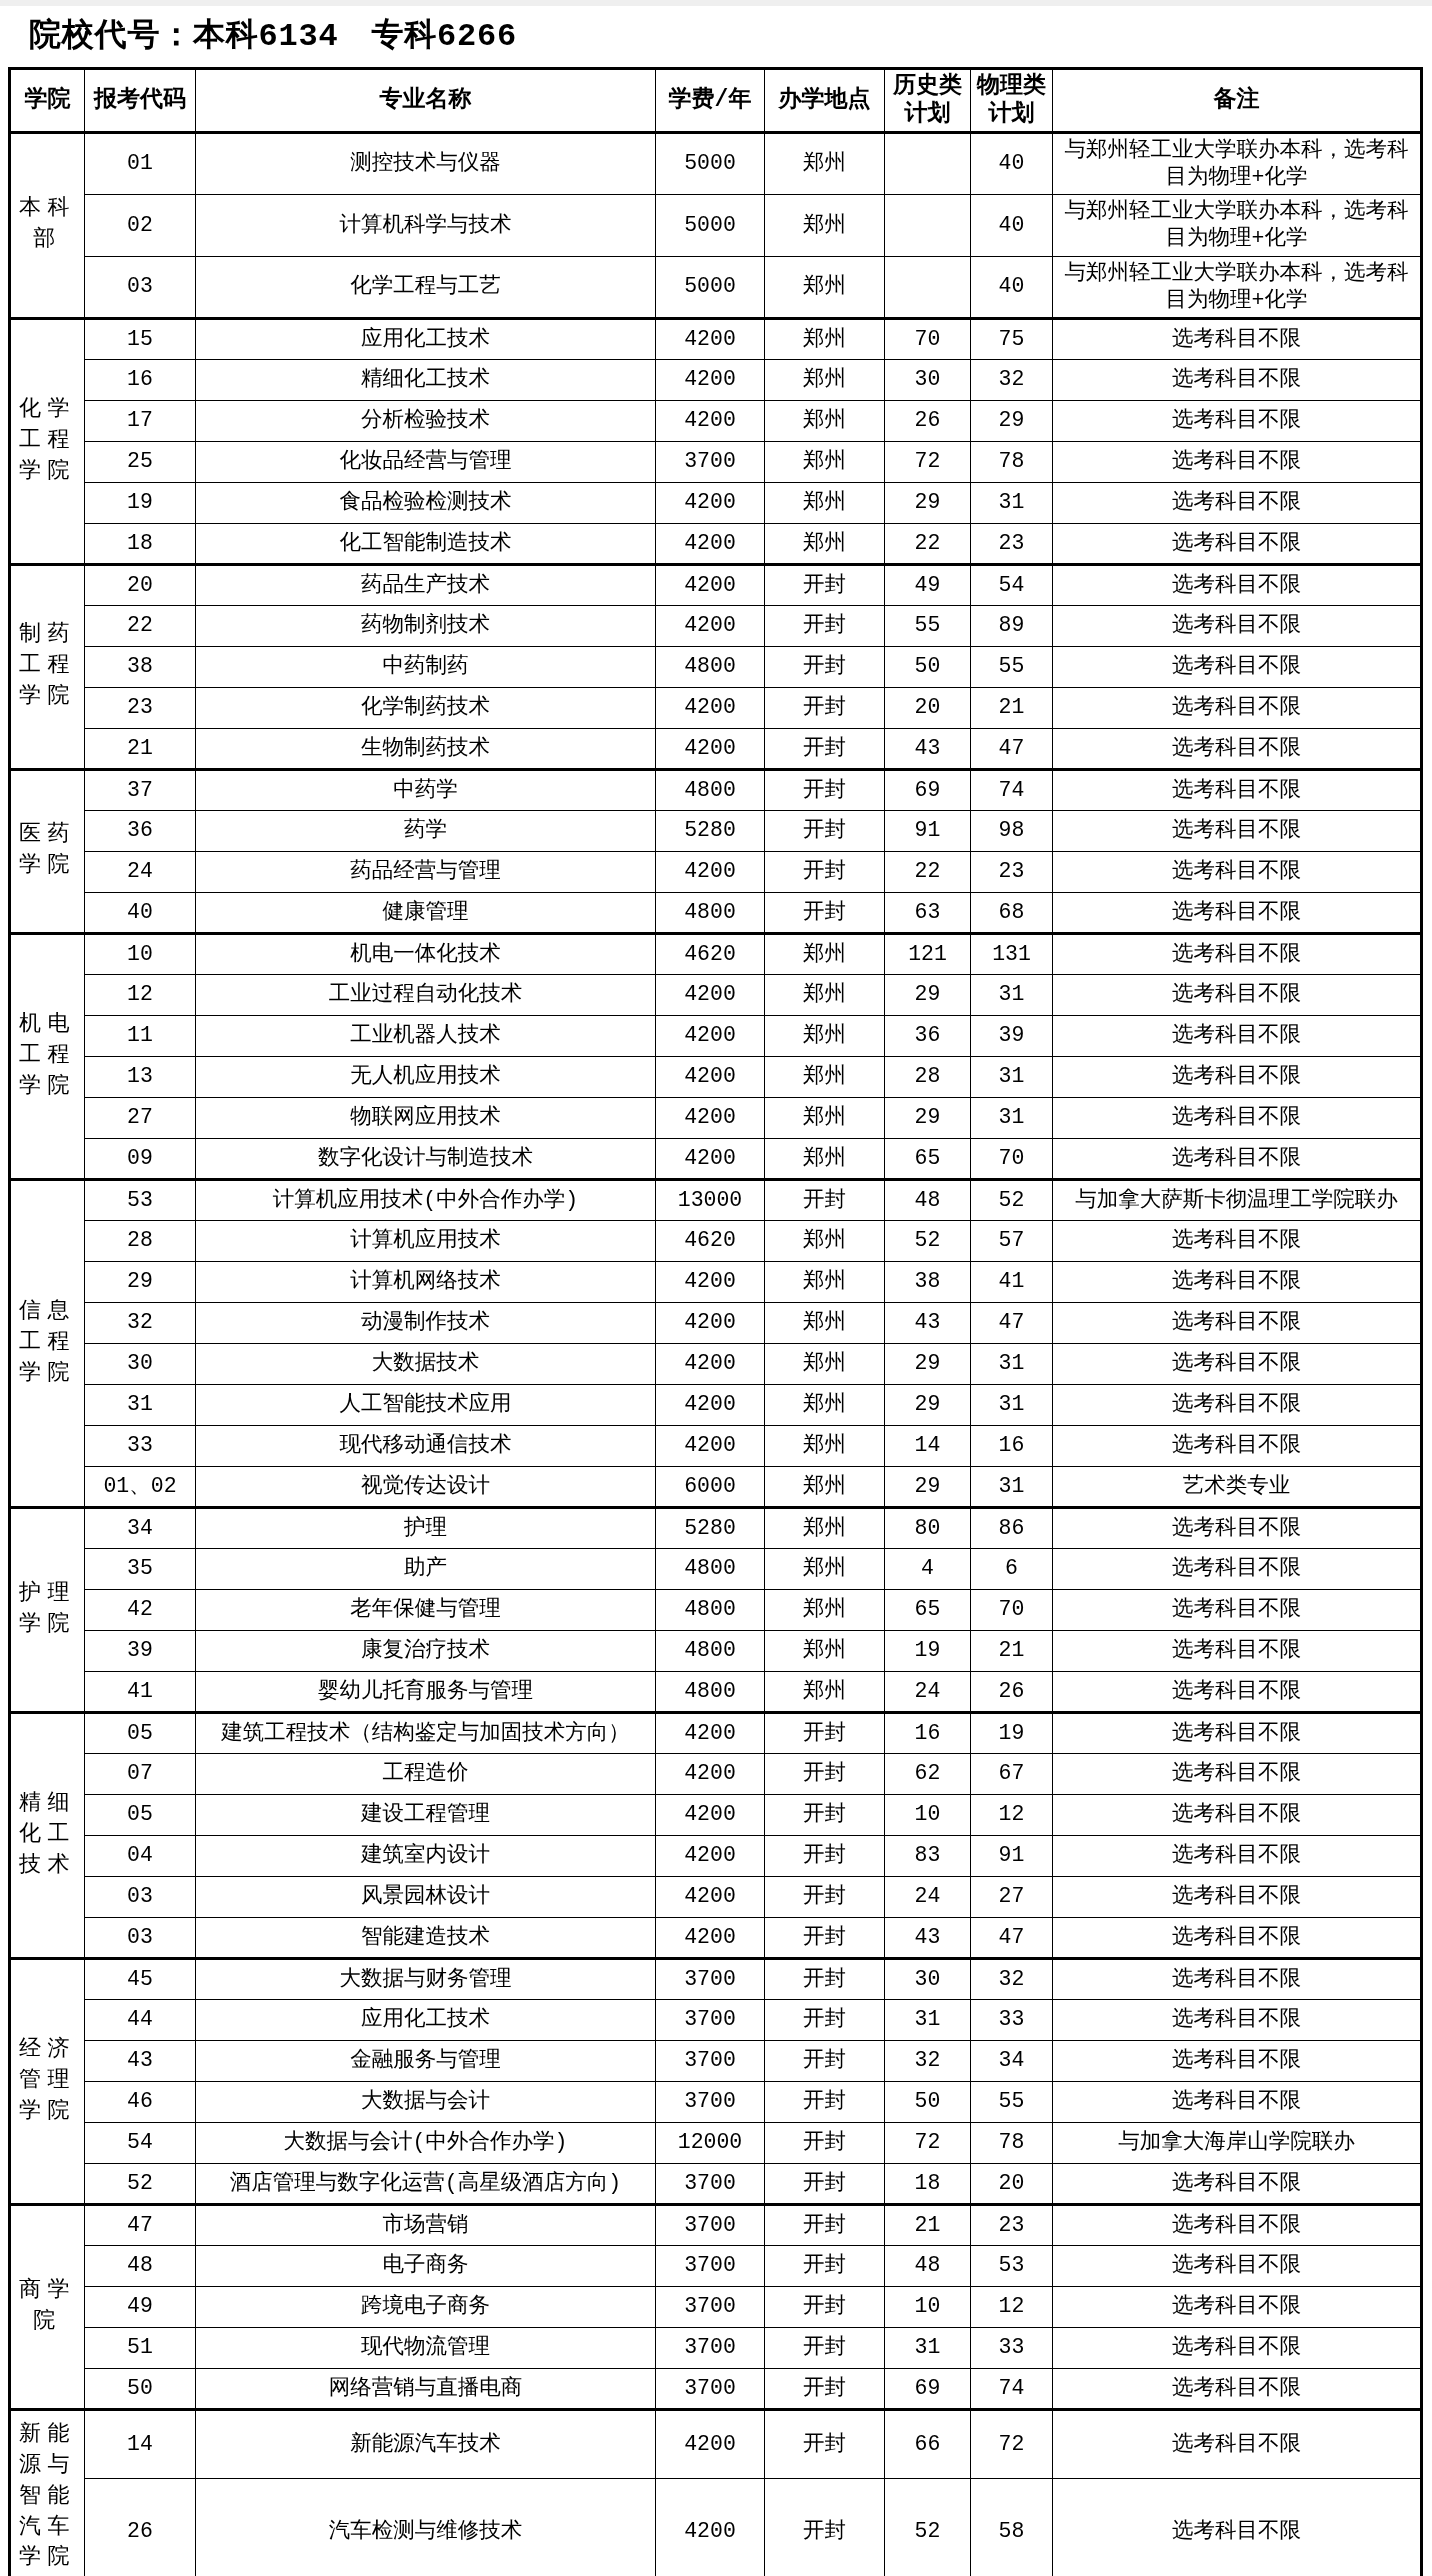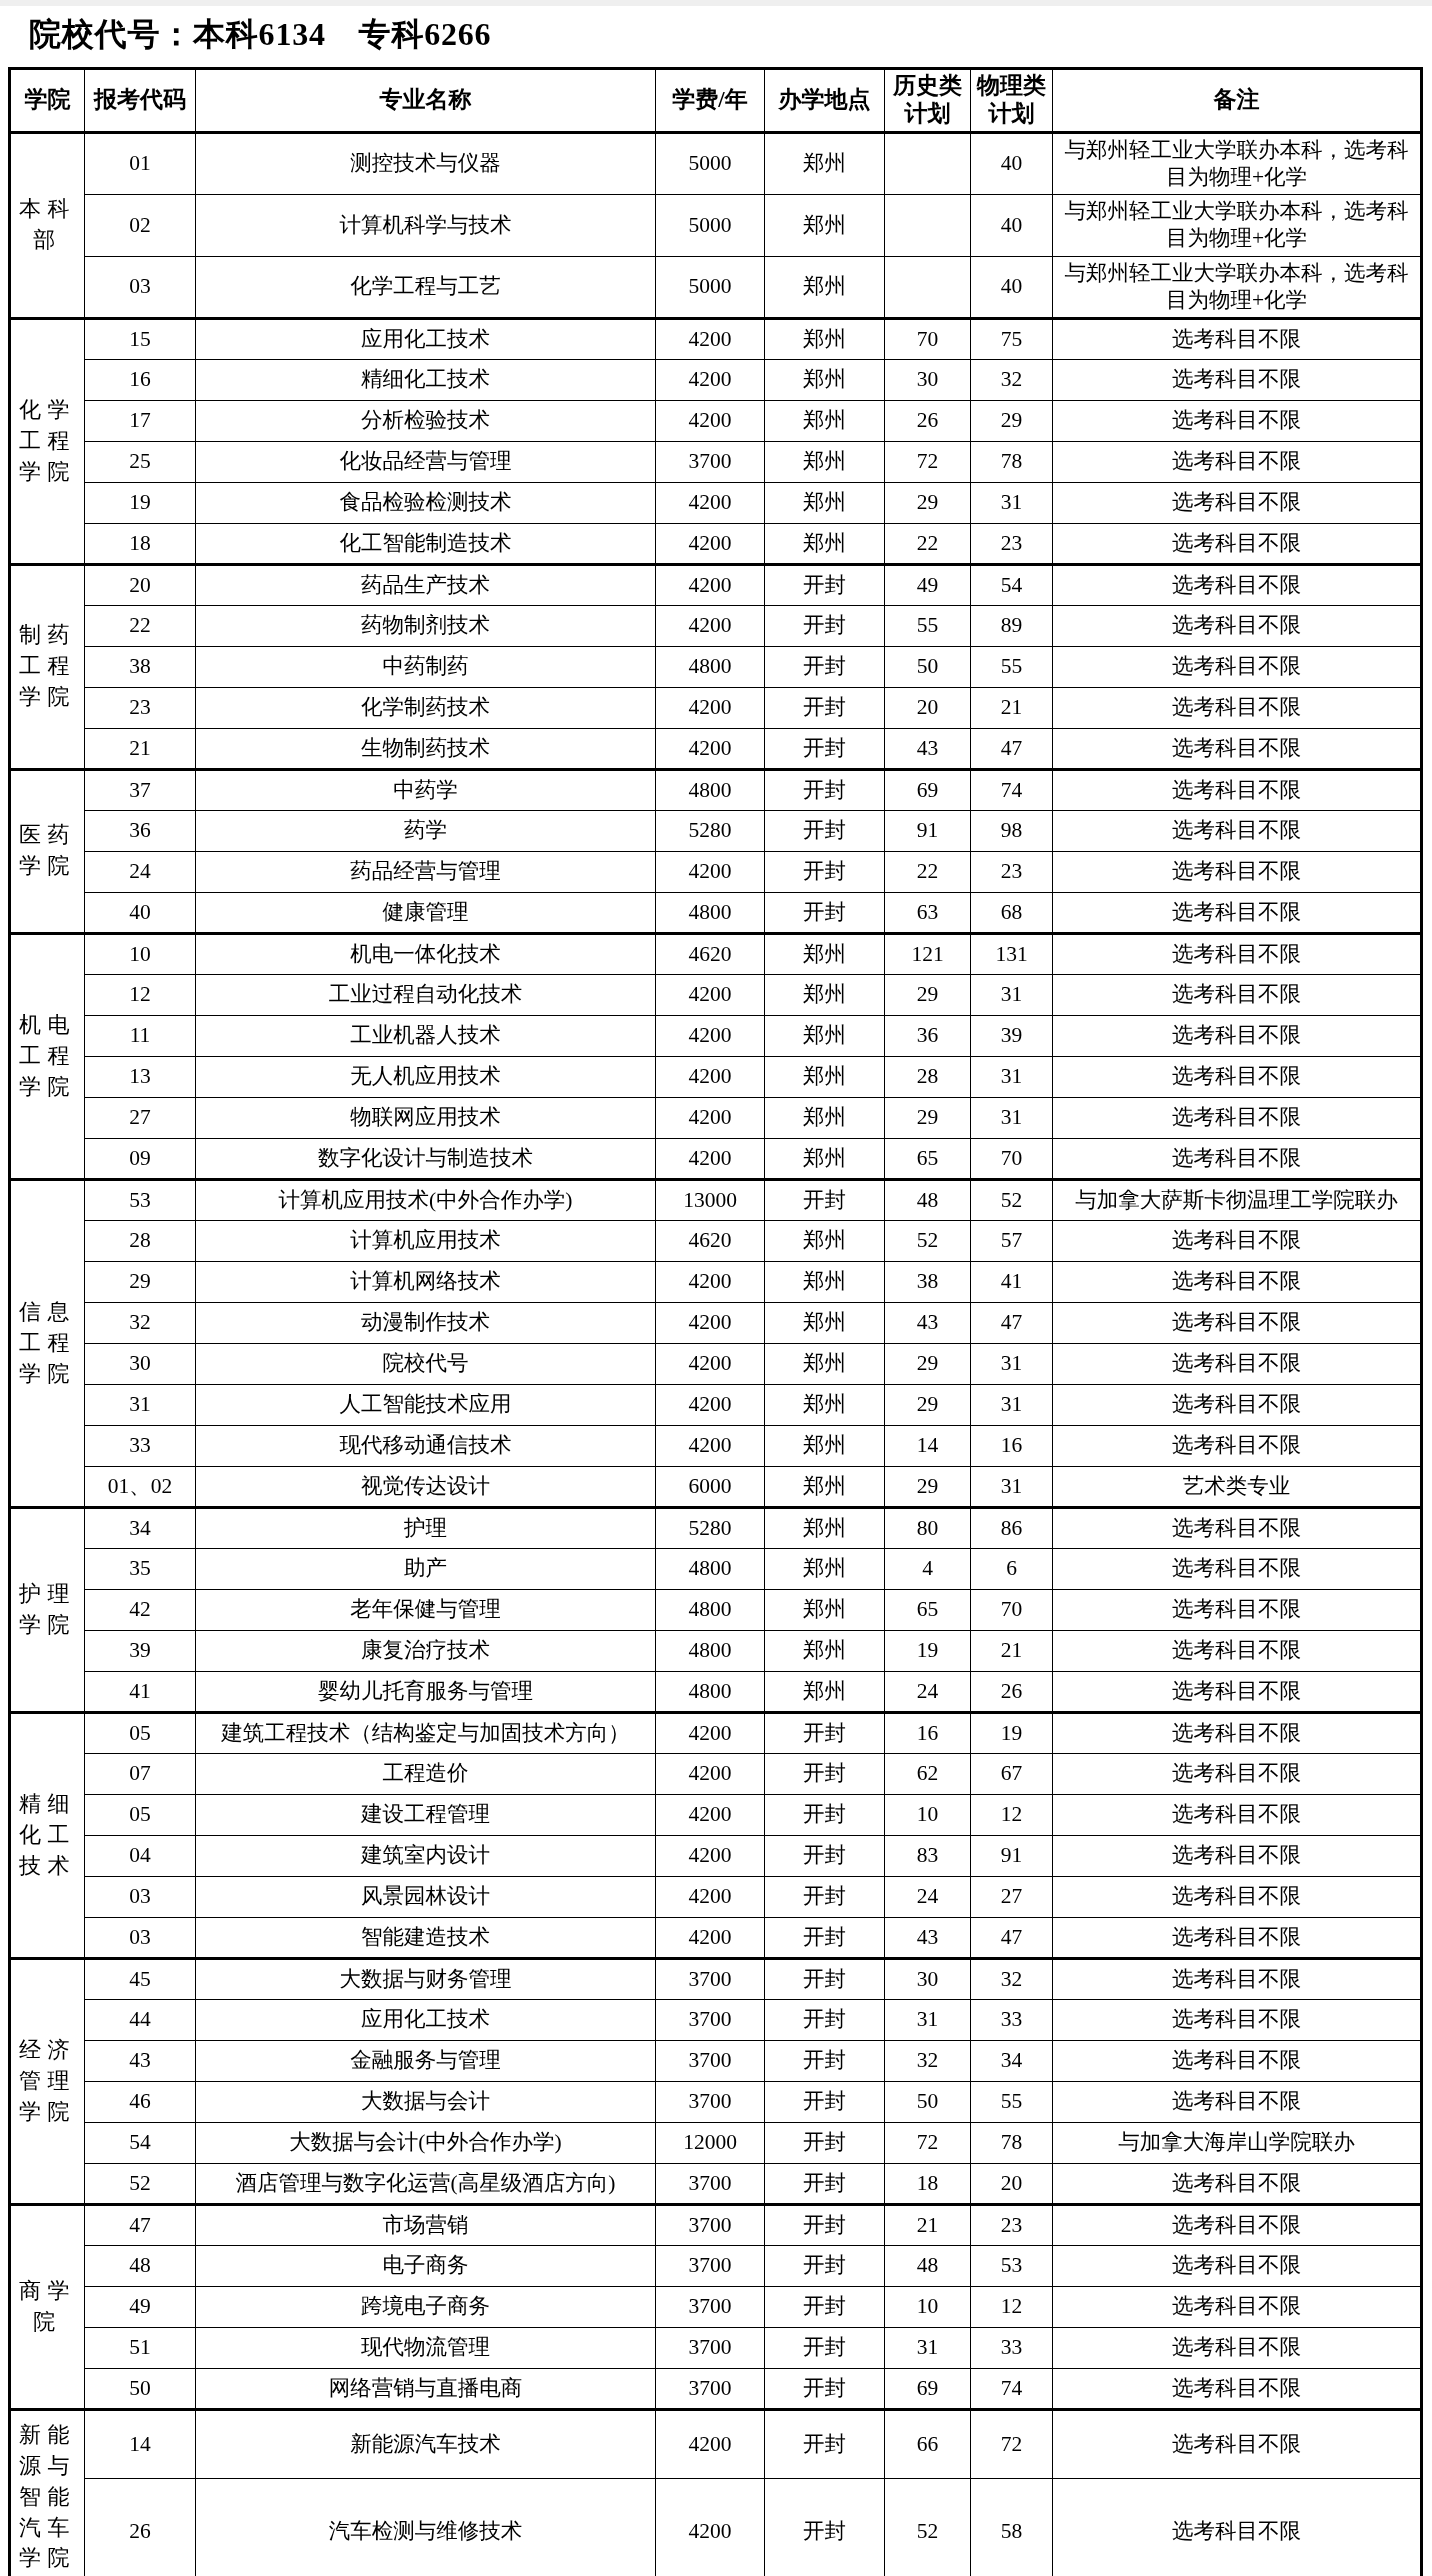--- a/index.html
+++ b/index.html
@@ -1,20 +1,20 @@
 <!DOCTYPE html>
 <html style="font-size:12.8px"><head>
 <meta charset="utf-8">
 <style>
   html,body{margin:0;padding:0;background:#ffffff;}
   .page{
     position:relative;
     width:1432px;height:2576px;
     background:#ffffff;color:#000;
-    font-family:Liberation Serif, serif;
+    font-family:Liberation Mono, monospace;
   }
   .topstrip{position:absolute;left:0;top:0;width:1432px;height:6.4px;background:#efefef;}
   .title{
     position:absolute;left:29px;top:12.8px;
     font-size:32px;font-weight:bold;letter-spacing:0.8px;
     white-space:pre;
   }
   table.plan{
     position:absolute;left:8px;top:67px;
     width:1413px;
@@ -326,21 +326,21 @@
           <td class="num">32</td>
           <td class="num">动漫制作技术</td>
           <td class="num">4200</td>
           <td class="num">郑州</td>
           <td class="num">43</td>
           <td class="num">47</td>
           <td class="num">选考科目不限</td>
         </tr>
         <tr class="h51">
           <td class="num">30</td>
-          <td class="num">院校代号</td>
+          <td class="num">大数据技术</td>
           <td class="num">4200</td>
           <td class="num">郑州</td>
           <td class="num">29</td>
           <td class="num">31</td>
           <td class="num">选考科目不限</td>
         </tr>
         <tr class="h51">
           <td class="num">31</td>
           <td class="num">人工智能技术应用</td>
           <td class="num">4200</td>

